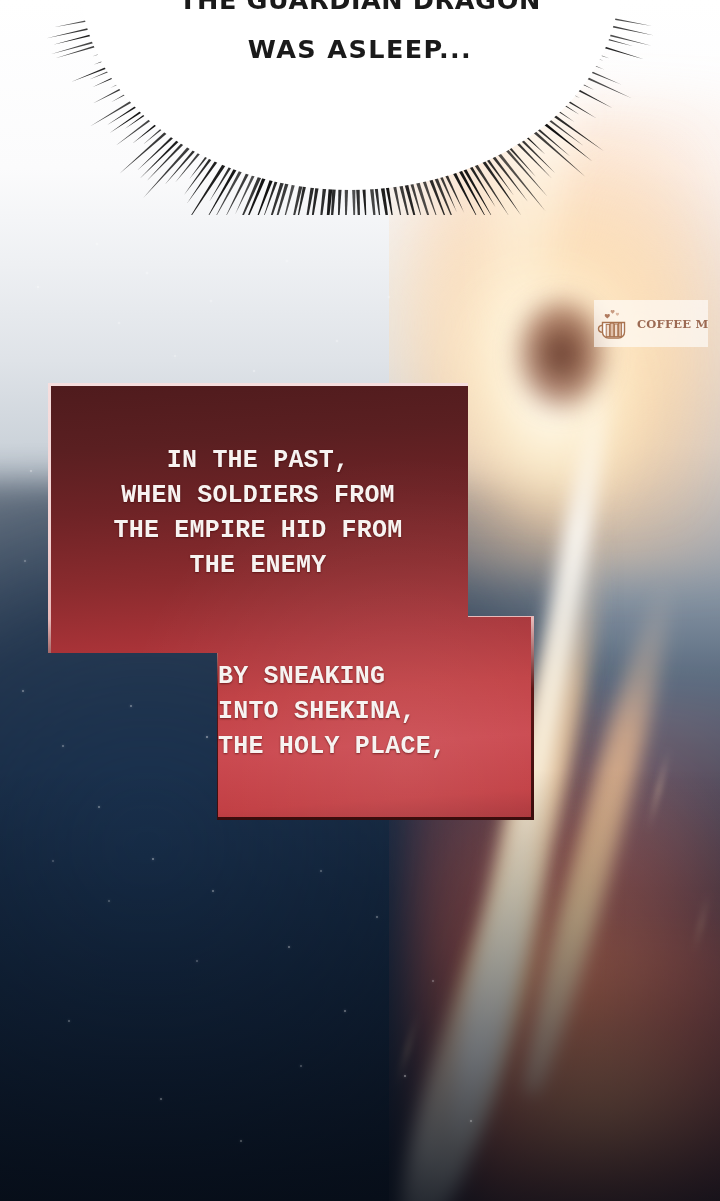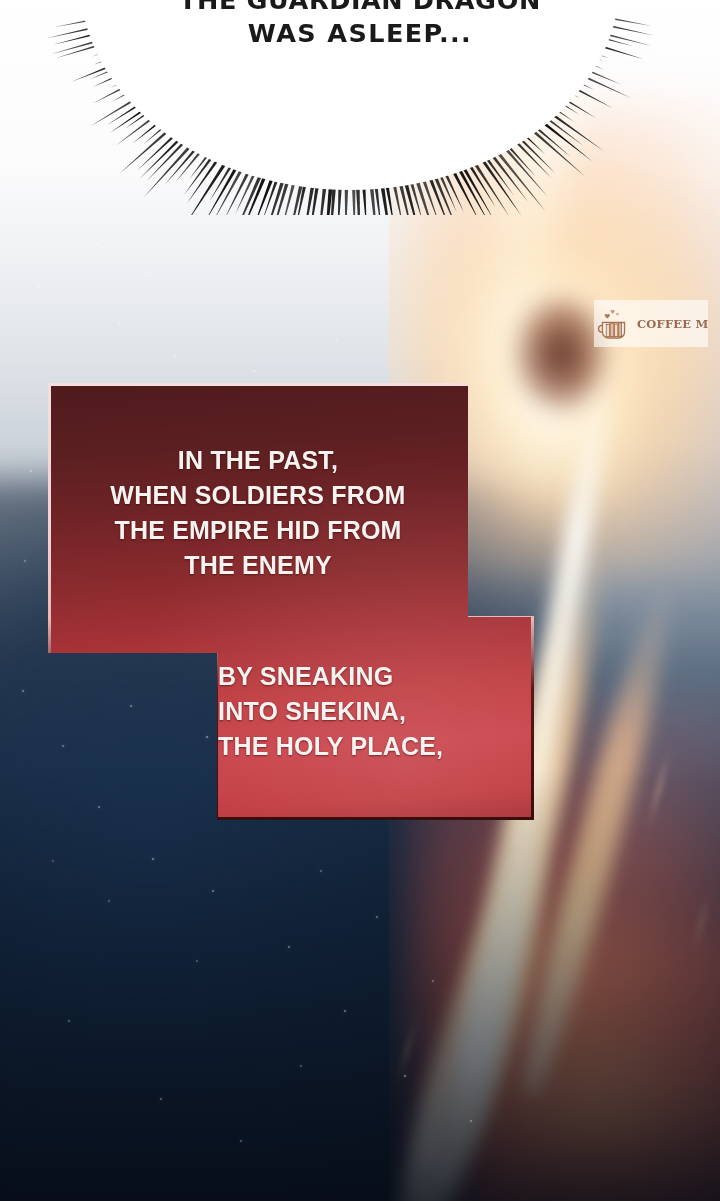--- a/index.html
+++ b/index.html
@@ -221,21 +221,21 @@
     top: -16px;
     width: 720px;
     text-align: center;
     color: #1a1a1a;
     font-size: 25.5px;
     font-weight: 700;
     line-height: 33px;
     letter-spacing: 0.6px;
     font-family: "DejaVu Sans", sans-serif;
   }
-  .burst-text .l2 { letter-spacing: 1.4px; }
+  .burst-text .l2 { letter-spacing: 1.4px; margin-top: 16px; }
 
   
   .caption {
     position: absolute;
     left: 48px;
     top: 383px;
     width: 486px;
     height: 437px;
   }
   .cap-border {
@@ -268,21 +268,21 @@
     width: 480px; height: 431px;
     background: radial-gradient(ellipse at 74% 88%, rgba(255,255,255,0.10) 0%, rgba(255,255,255,0) 58%);
     -webkit-clip-path: polygon(0 0, 417px 0, 417px 231px, 480px 231px, 480px 431px, 167px 431px, 167px 267px, 0 267px);
     clip-path: polygon(0 0, 417px 0, 417px 231px, 480px 231px, 480px 431px, 167px 431px, 167px 267px, 0 267px);
   }
 
   .cap-text {
     position: absolute;
     color: #f7f3f1;
     font-weight: 700;
-    font-family: Liberation Sans, sans-serif;
+    font-family: Liberation Mono, monospace;
     text-shadow: 0 1px 2px rgba(60,0,0,0.55);
     white-space: pre-line;
   }
   .cap-text-1 {
     left: 0; top: 60px;
     width: 420px;
     text-align: center;
     font-size: 25px;
     line-height: 35px;
     letter-spacing: 0.2px;

